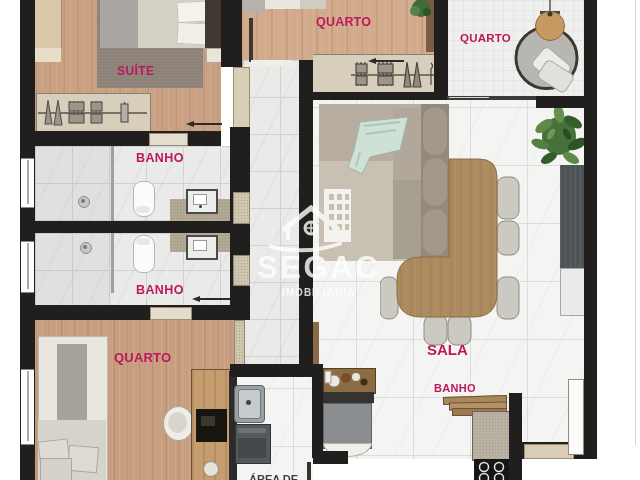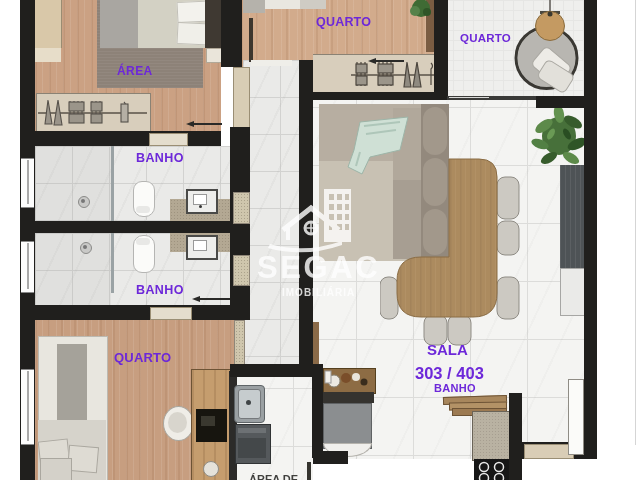--- a/index.html
+++ b/index.html
@@ -24,21 +24,21 @@
 .marbleSm{background-color:#eaeae8;background-image:
   repeating-linear-gradient(115deg, rgba(140,140,138,.07) 0 2px, rgba(0,0,0,0) 2px 26px),
   linear-gradient(#d2d2d0 1px, rgba(0,0,0,0) 1px),
   linear-gradient(90deg,#d2d2d0 1px, rgba(0,0,0,0) 1px);
   background-size:auto,37px 37px,37px 37px;}
 .marbleVar{background-color:#efefed;background-image:
   linear-gradient(#e6e6e4 1px, rgba(0,0,0,0) 1px),
   linear-gradient(90deg,#e6e6e4 1px, rgba(0,0,0,0) 1px);
   background-size:10px 10px;}
 .wall{background:#201f1d;}
-.lbl{position:absolute;color:#6d28d9;font-weight:bold;white-space:nowrap;}
+.lbl{position:absolute;color:#be185d;font-weight:bold;white-space:nowrap;}
 .closet{background-color:#d8cebc;border:1px solid #8a8274;}
 </style>
 </head>
 <body>
 <div id="page">
 
   <div class="abs woodA" style="left:35px;top:0;width:186px;height:146px;"></div>
 
   <div class="abs woodB" style="left:241px;top:0;width:202px;height:100px;"></div>
 
@@ -300,28 +300,27 @@
 
   <div class="abs wall" style="left:509px;top:393px;width:13px;height:87px;"></div>
   <div class="abs wall" style="left:522px;top:442px;width:75px;height:17px;"></div>
   <div class="abs" style="left:524px;top:444px;width:48px;height:13px;background:#d9cdb6;border:1px solid #9a8e74;"></div>
 
   <div class="abs" style="left:568px;top:379px;width:14px;height:74px;background:#fbfbf9;border:1px solid #8f8c85;"></div>
 
   <div class="abs" style="left:249px;top:18px;width:4px;height:44px;background:#3c362e;"></div>
   <div class="abs" style="left:251px;top:60px;width:41px;height:6px;background:#efeee9;"></div>
 
-  <div class="lbl" style="left:117px;top:64px;font-size:12px;letter-spacing:.4px;">ÁREA</div>
+  <div class="lbl" style="left:117px;top:64px;font-size:12px;letter-spacing:.4px;">SUÍTE</div>
   <div class="lbl" style="left:136px;top:151px;font-size:12.5px;letter-spacing:.4px;">BANHO</div>
   <div class="lbl" style="left:136px;top:283px;font-size:12.5px;letter-spacing:.4px;">BANHO</div>
   <div class="lbl" style="left:316px;top:15px;font-size:12.5px;letter-spacing:.2px;">QUARTO</div>
   <div class="lbl" style="left:460px;top:32px;font-size:11.5px;letter-spacing:.2px;">QUARTO</div>
   <div class="lbl" style="left:114px;top:350px;font-size:13px;letter-spacing:.2px;">QUARTO</div>
   <div class="lbl" style="left:427px;top:341px;font-size:15px;">SALA</div>
-  <div class="lbl" style="left:415px;top:364px;font-size:16.5px;">303 / 403</div>
   <div class="lbl" style="left:434px;top:382px;font-size:11px;letter-spacing:.3px;">BANHO</div>
 
   <svg class="abs" style="left:230px;top:170px;" width="180" height="135" viewBox="0 0 180 135">
     <g opacity="0.80">
       <path fill-rule="evenodd" fill="#fff" d="M94 19 h27 v53 h-27 Z
         M99 24 h5 v6 h-5 Z M107 24 h5 v6 h-5 Z M115 24 h4 v6 h-4 Z
         M99 34 h5 v6 h-5 Z M107 34 h5 v6 h-5 Z M115 34 h4 v6 h-4 Z
         M99 44 h5 v6 h-5 Z M107 44 h5 v6 h-5 Z M115 44 h4 v6 h-4 Z
         M99 54 h5 v6 h-5 Z M107 54 h5 v6 h-5 Z M115 54 h4 v6 h-4 Z"></path>
       <g stroke="#fff" stroke-width="4" fill="none">

